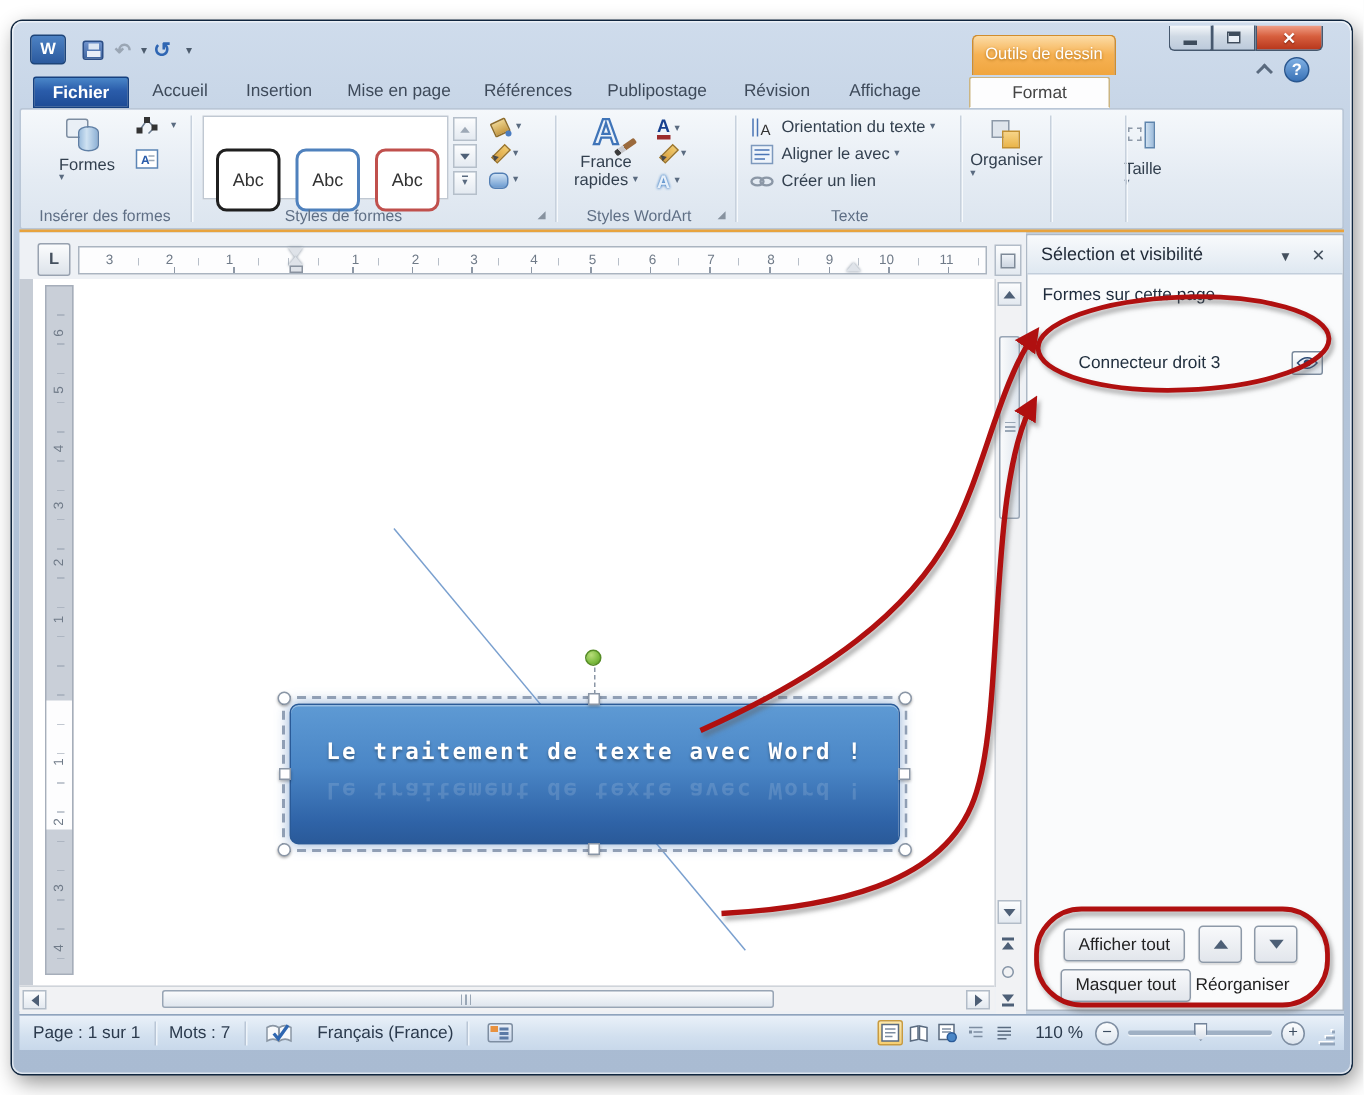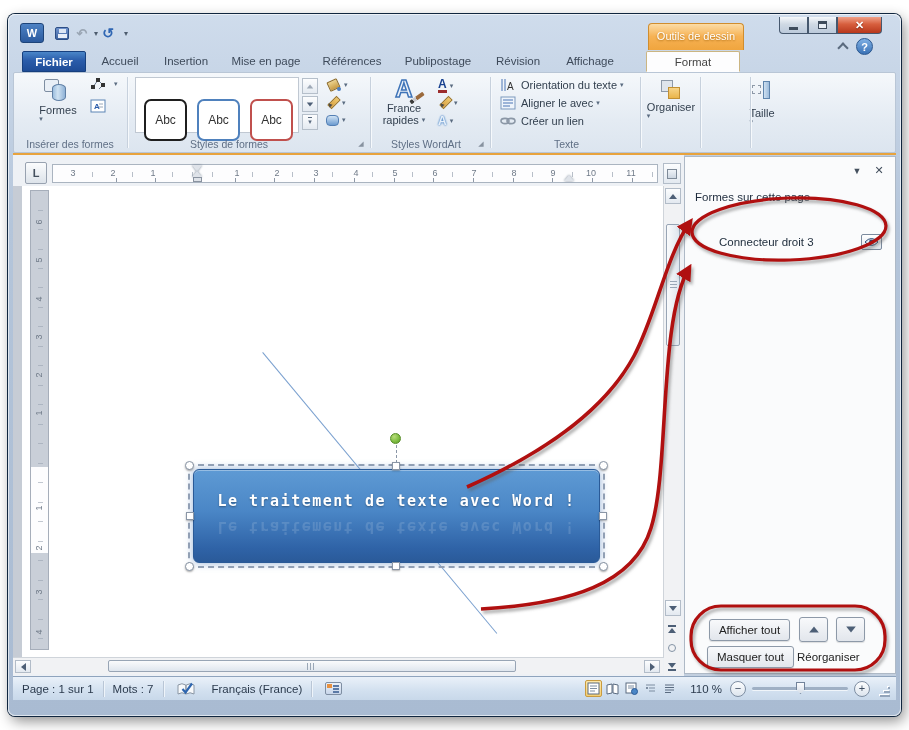--- a/index.html
+++ b/index.html
@@ -474,20 +474,21 @@
               <span class="tri-l"></span>
             </div>
           <div class="hthumb"></div>
           <div class="sb-btn" style="position:absolute;right:3px;top:2px;width:16px;height:13px;">
               <span class="tri-r"></span>
             </div>
         </div>
       </div>
 
       <div class="pane">
+        <div class="pane-hdr">Sélection et visibilité</div>
         <div class="ph-btn" style="left:164px;">▼</div>
         <div class="ph-btn" style="left:186px;font-size:11px;">✕</div>
         <div class="pane-section">Formes sur cette page</div>
 
         <div class="prow" style="top:74px;">
           <span class="plabel">Connecteur droit 3</span>
           <span class="eyebtn">
             <svg width="15" height="10" viewBox="0 0 15 10">
                 <path d="M1 5 Q7.5 -2 14 5 Q7.5 12 1 5 Z" fill="#e8eef6" stroke="#2c4a73"></path>
                 <circle cx="7.5" cy="5" r="2.4" fill="#2c4a73"></circle>

